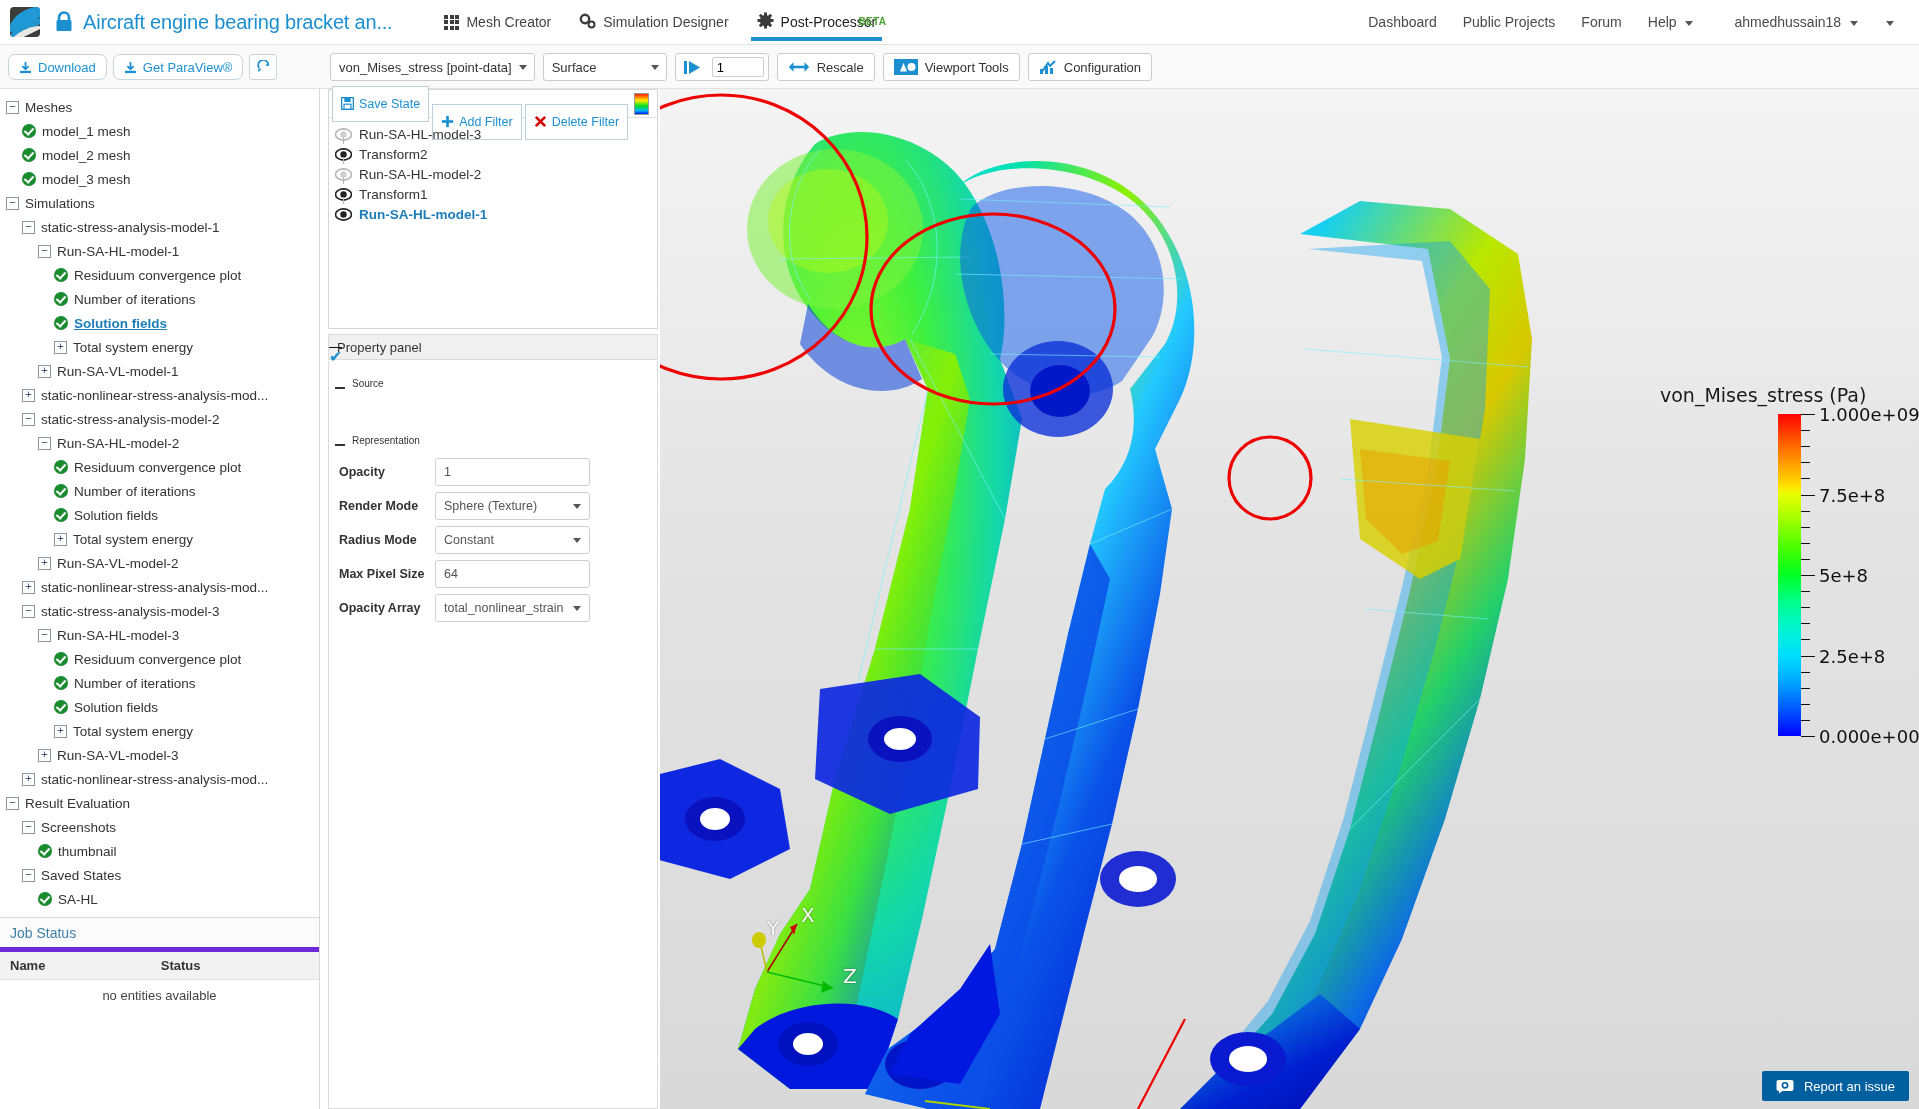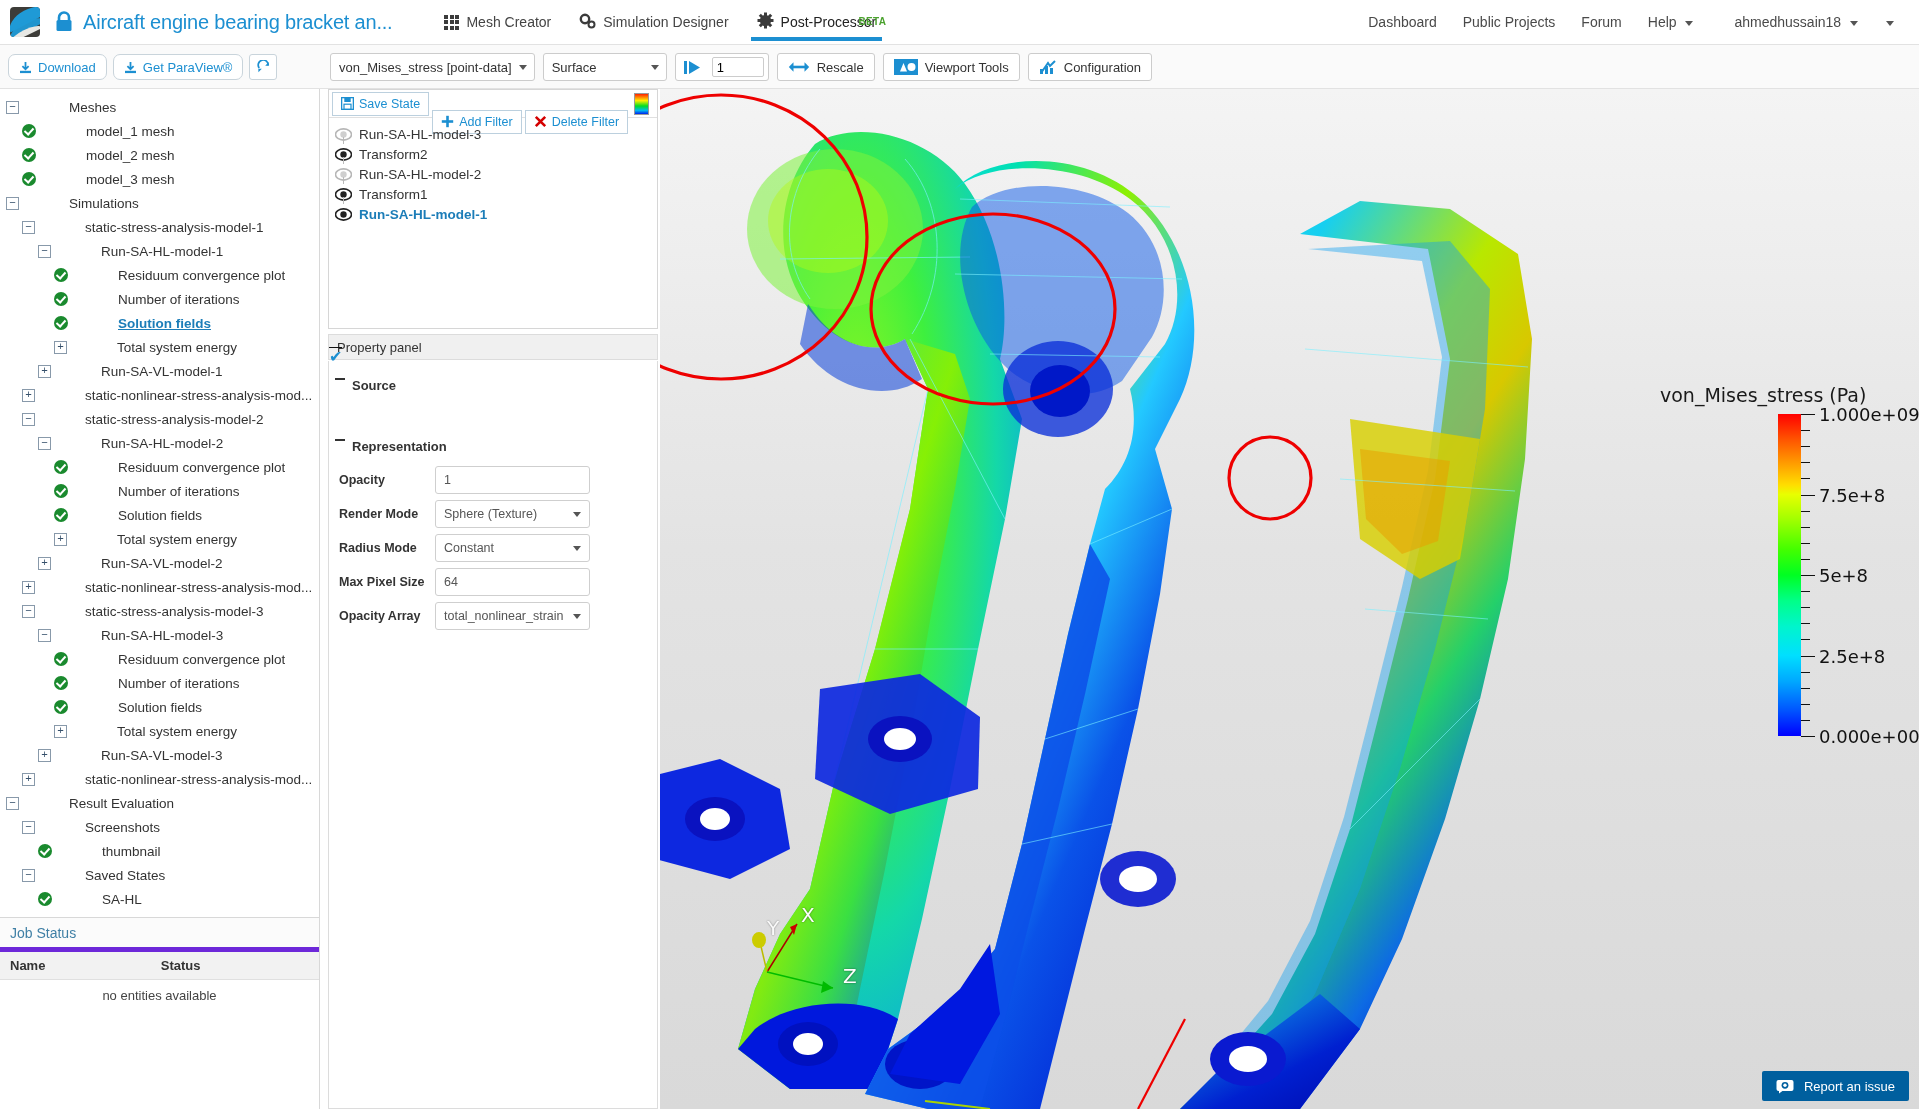--- a/index.html
+++ b/index.html
@@ -133,21 +133,21 @@
   .tdot { width: 13px; height: 13px; border-radius: 50%; background: #1c8fd1;
           flex: none; margin-right: 7px; }
   .tcheck {
     width: 14px; height: 14px; border-radius: 50%; background: #1a8a2e;
     flex: none; margin-right: 6px; position: relative;
   }
   .tcheck::after {
     content: ""; position: absolute; left: 4px; top: 2px; width: 4px; height: 7px;
     border: solid #fff; border-width: 0 2px 2px 0; transform: rotate(42deg);
   }
-  .tlabel { overflow: hidden; text-overflow: ellipsis; margin-left: 44px; }
+  .tlabel { overflow: hidden; text-overflow: ellipsis; }
   .tnode.sel-link .tlabel {
     color: #1c7db8; font-weight: bold; text-decoration: underline;
   }
 
   
   .jobstatus {
     position: absolute; left: 0; top: 917px; width: 320px; height: 192px;
     background: #fff; border-top: 1px solid #d8d8d8; border-right: 1px solid #d8d8d8;
   }
   .js-head {
@@ -171,21 +171,21 @@
     position: absolute; left: 0; top: 0; width: 330px; height: 240px;
     border: 1px solid #d6d6d6; background: #fff;
   }
   .pipe-toolbar {
     display: flex; align-items: center; gap: 0; height: 28px; padding: 3px 3px;
     border-bottom: 1px solid #e0e0e0;
   }
   .pbtn {
     display: inline-flex; align-items: center; gap: 5px;
     border: 1px solid #bcd0de; background: #fff; color: #1c8fd1;
-    height: 24px; padding: 0 8px; font-size: 12.5px; cursor: pointer; white-space: nowrap;
+    height: 36px; padding: 0 8px; font-size: 12.5px; cursor: pointer; white-space: nowrap;
   }
   .pbtn + .pbtn { margin-left: 3px; margin-top: 36px; }
   .cmap-swatch {
     width: 15px; height: 22px; margin-left: 6px; border: 1px solid #999; cursor: pointer;
     background: linear-gradient(to bottom, #ff2200 0%, #ffee00 33%, #00dd22 60%, #00bbee 82%, #0022ee 100%);
   }
   .pipe-list { padding: 6px 0 0 6px; position: relative; }
   .pitem { display: flex; align-items: center; height: 20px; font-size: 13.5px; color: #333;
            position: relative; cursor: pointer; }
   .eye { width: 17px; height: 13px; flex: none; margin-right: 7px; position: relative; }
@@ -199,21 +199,21 @@
     position: absolute; left: 0; top: 245px; width: 330px; height: 26px;
     background: #f0f0f0; border: 1px solid #dcdcdc;
     display: flex; align-items: center; padding: 0 8px; font-size: 13px; color: #333;
   }
   .prop-head .tick { margin-left: auto; color: #1c8fd1; font-size: 16px; }
   .prop-body {
     position: absolute; left: 0; top: 272px; width: 330px; height: 748px;
     border: 1px solid #dcdcdc; border-top: none; background: #fff; padding: 8px 0 0 0;
   }
   .sect {
-    display: flex; align-items: flex-start; gap: 7px; font-size: 13px; font-weight: bold;
+    display: flex; align-items: flex-end; gap: 7px; font-size: 10px; font-weight: normal;
     color: #333; padding: 9px 0 9px 6px; cursor: pointer;
   }
   .minus { width: 10px; height: 2px; background: #333; display: inline-block; }
   .prow { display: flex; align-items: center; height: 34px; padding-left: 10px; }
   .plabel { width: 96px; font-size: 12.5px; color: #333; font-weight: bold; flex: none; }
   .pfield {
     width: 155px; height: 28px; border: 1px solid #cfcfcf; border-radius: 3px;
     background: #fff; font-size: 12.5px; color: #555;
     display: flex; align-items: center; padding: 0 8px; position: relative;
   }

